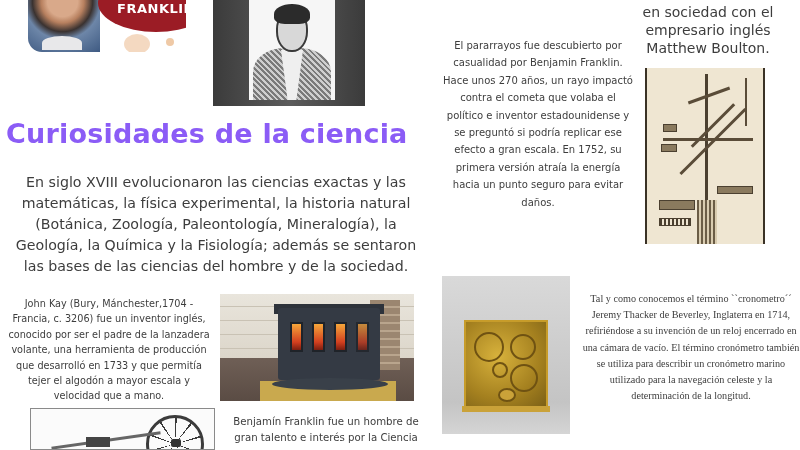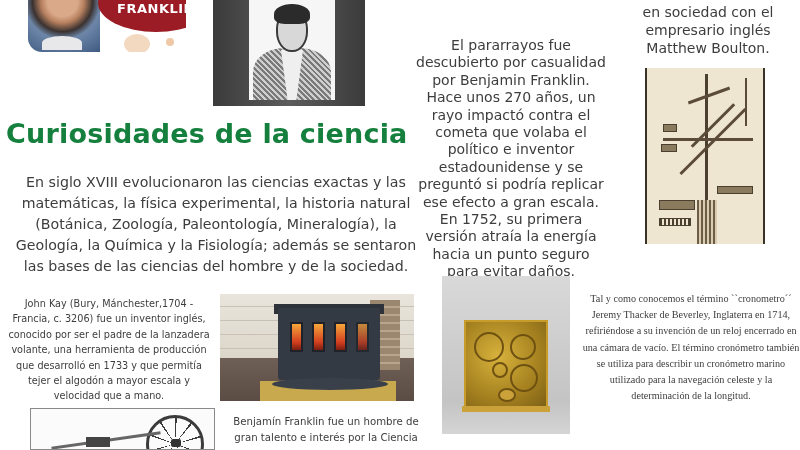--- a/index.html
+++ b/index.html
@@ -24,21 +24,21 @@
       background: linear-gradient(90deg, #3b3b3b, #5c5c5c 50%, #3b3b3b); }
     #volta-inner { position: absolute; left: 36px; top: 0; width: 86px; height: 100px; background: #f6f6f6; overflow: hidden; }
     .sketch-head { position: absolute; left: 27px; top: 10px; width: 32px; height: 42px; border-radius: 45% 45% 48% 48%;
       background: #d8d8d8; border: 2px solid #3a3a3a; }
     .sketch-hair { position: absolute; left: 25px; top: 4px; width: 36px; height: 20px; border-radius: 50% 50% 30% 30%; background: #2b2b2b; }
     .sketch-body { position: absolute; left: 4px; top: 48px; width: 78px; height: 60px; border-radius: 40% 40% 0 0;
       background: repeating-linear-gradient(45deg, #7a7a7a 0 2px, #cfcfcf 2px 4px); }
     .sketch-shirt { position: absolute; left: 32px; top: 50px; width: 22px; height: 50px; background: #efefef; clip-path: polygon(0 0,100% 0,70% 100%,30% 100%); }
 
     
-    #page-title { left: 6px; top: 118px; font-size: 27px; font-weight: bold; color: #15803d; letter-spacing: 0.2px; }
+    #page-title { left: 6px; top: 118px; font-size: 27px; font-weight: bold; color: #8b5cf6; letter-spacing: 0.2px; }
     #intro { left: 4px; top: 172px; width: 424px; font-size: 14.2px; line-height: 21px; }
 
     
     #kay-text { left: 6px; top: 296px; width: 206px; font-size: 9.7px; line-height: 15.4px; }
 
     
     #stove-img { left: 220px; top: 294px; width: 194px; height: 107px; overflow: hidden;
       background: linear-gradient(180deg, #e9e5dc 0%, #dcd6ca 60%, #6f5f56 60%, #5a4c44 100%); }
     .plank { position: absolute; left: 0; right: 0; height: 1px; background: #c9c2b4; }
     #stove-brick { position: absolute; left: 150px; top: 6px; width: 30px; height: 70px; background: repeating-linear-gradient(0deg,#9b8670 0 6px,#b9a58d 6px 8px); }
@@ -53,21 +53,21 @@
     #loom-wheel { position: absolute; left: 115px; top: 6px; width: 58px; height: 58px; border: 3px solid #3b3b3b; border-radius: 50%;
       background: repeating-conic-gradient(from 0deg, #3b3b3b 0deg 4deg, transparent 4deg 36deg); }
     #loom-hub { position: absolute; left: 140px; top: 30px; width: 10px; height: 8px; background: #333; border-radius: 2px; }
     #loom-frame { position: absolute; left: 20px; top: 30px; width: 110px; height: 3px; background: #666; transform: rotate(-8deg); }
     #loom-beam { position: absolute; left: 55px; top: 28px; width: 24px; height: 10px; background: #444; }
 
     
     #franklin-text { left: 226px; top: 414px; width: 200px; font-size: 10.2px; line-height: 16px; }
 
     
-    #rod-text { left: 416px; top: 37px; width: 190px; font-size: 14px; line-height: 17.4px; }
+    #rod-text { left: 443px; top: 37px; width: 190px; font-size: 10px; line-height: 17.4px; }
 
     
     #boulton-text { left: 638px; top: 3px; width: 140px; font-size: 14px; line-height: 18px; }
 
     
     #engraving { left: 645px; top: 68px; width: 120px; height: 176px; background: #efe6d2; border-left: 2px solid #3a3226; border-right: 2px solid #3a3226; overflow: hidden; }
     .eng-mast { position: absolute; left: 58px; top: 6px; width: 3px; height: 168px; background: #4b4030; }
     .eng-bar { position: absolute; height: 3px; background: #5a4c38; }
     .eng-box { position: absolute; background: #8a7a5e; border: 1px solid #4b4030; }
     .eng-post { position: absolute; left: 50px; top: 132px; width: 20px; height: 44px; background: repeating-linear-gradient(90deg,#6b5d46 0 2px,#d9ccb0 2px 4px); }

